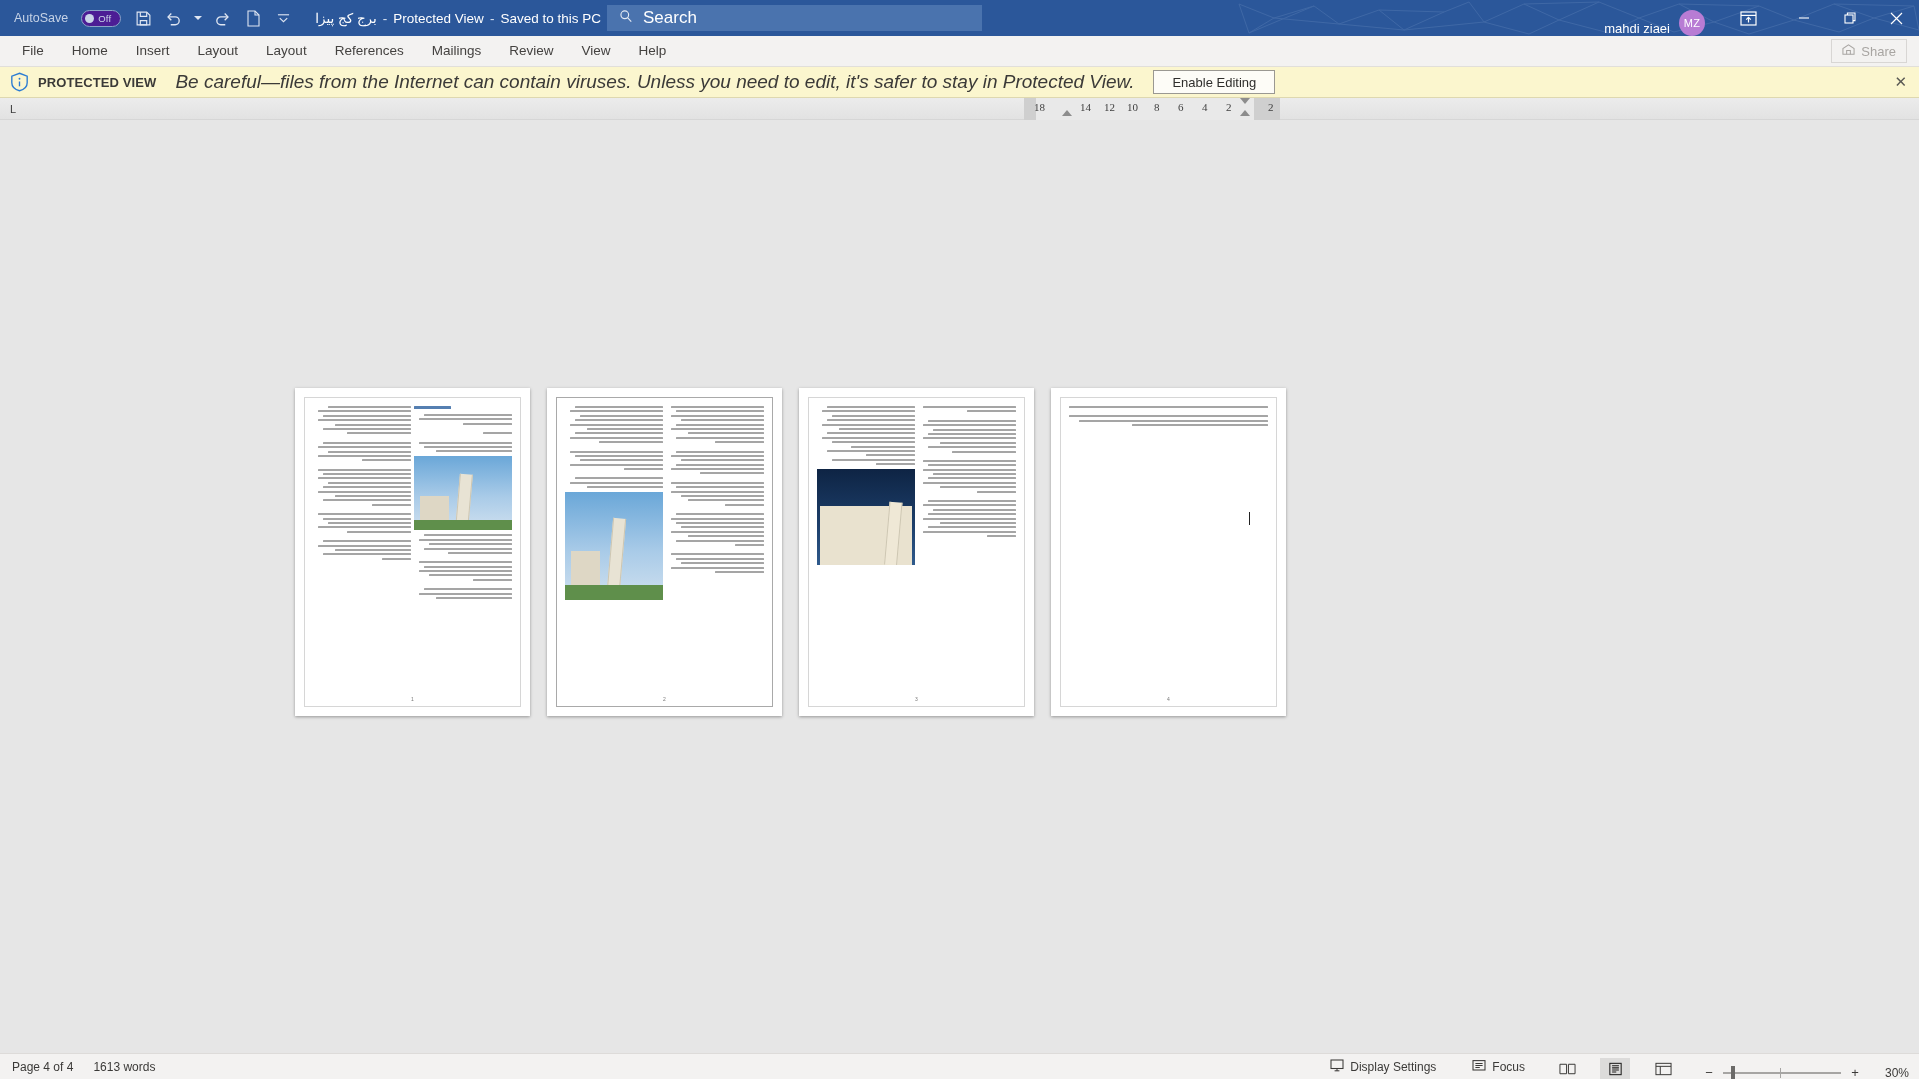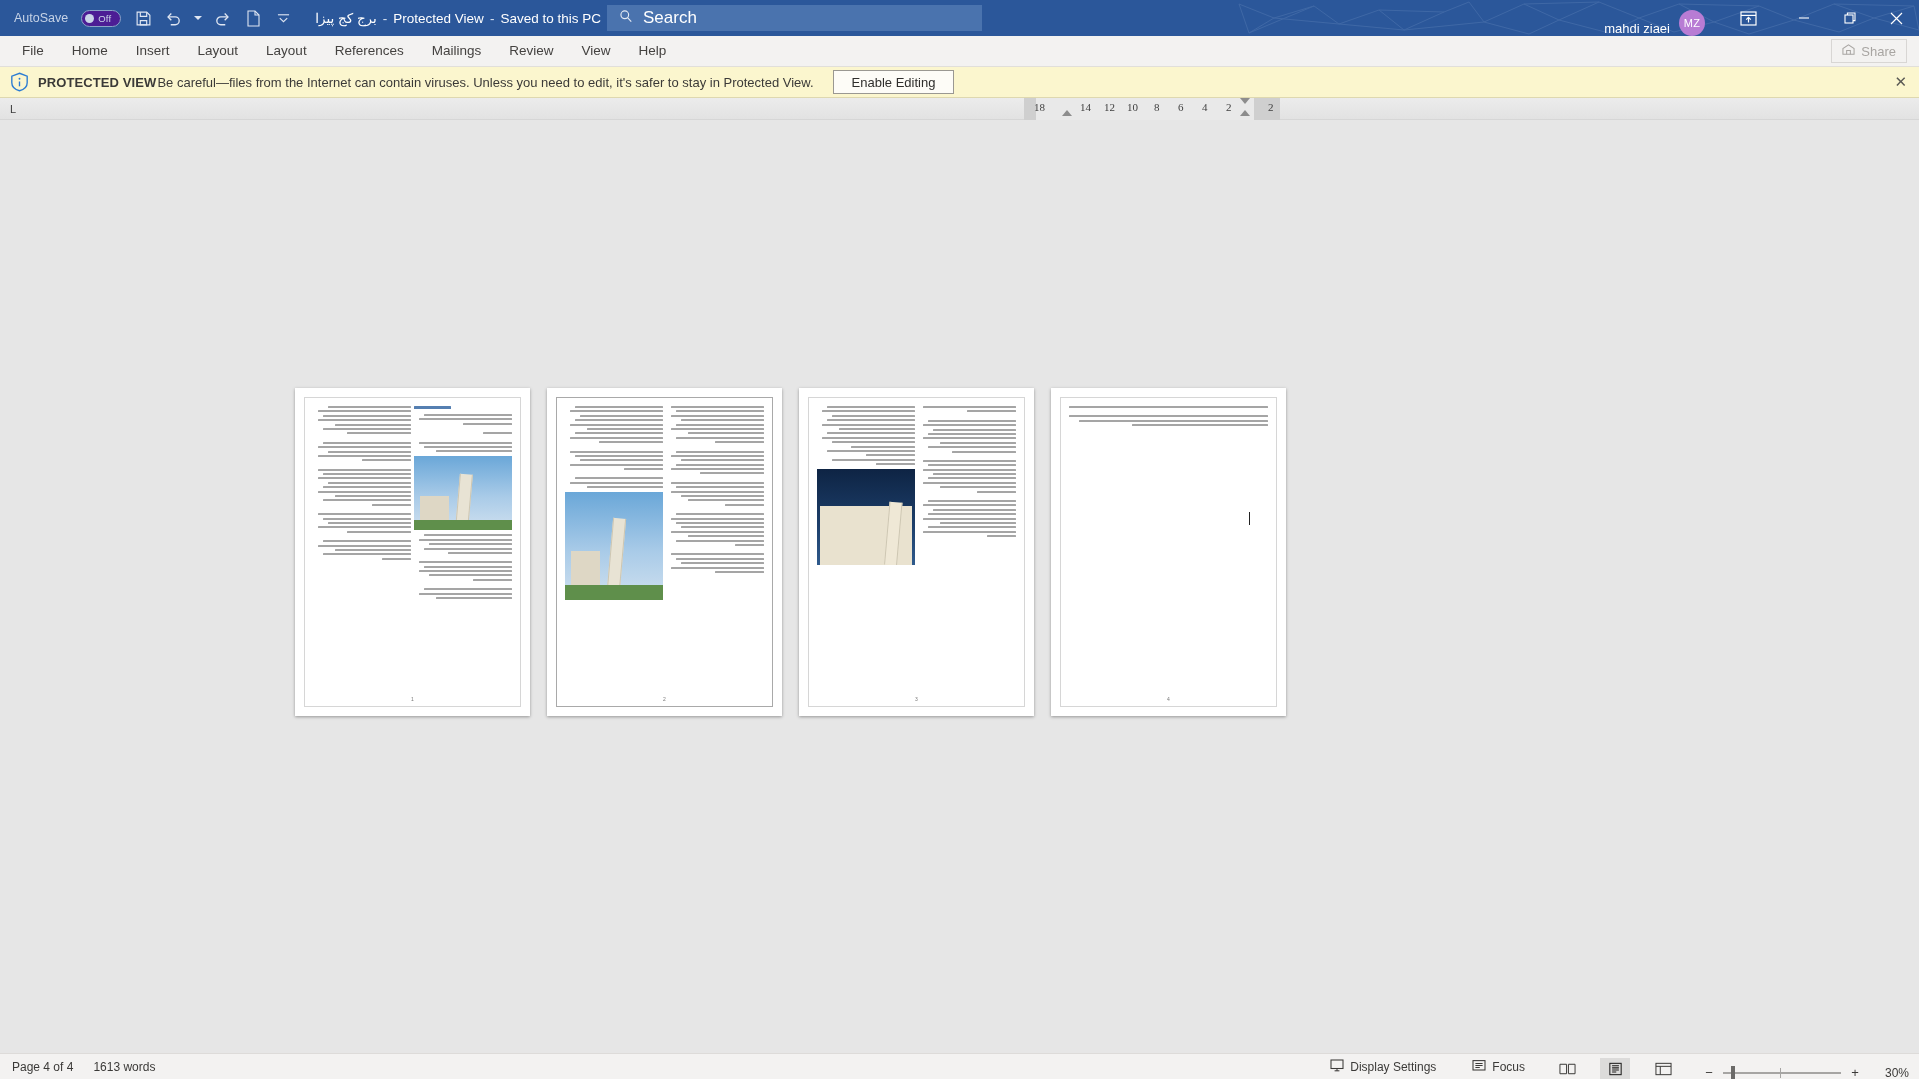--- a/index.html
+++ b/index.html
@@ -105,21 +105,21 @@
   .pvbar {
     position: absolute; top: 66px; left: 0;
     width: 1919px; height: 32px;
     background: #fbf6ce;
     border-top: 1px solid #e1dfda;
     border-bottom: 1px solid #ded8b0;
     display: flex; align-items: center;
   }
   .pv-icon { margin-left: 10px; display:flex; align-items:center;}
   .pv-strong { font-size: 13px; color: #3b3a38; margin-left: 9px; font-weight: bold; letter-spacing:.1px;}
-  .pv-text  { font-size: 13px; color: #3b3a38; margin-left: 1px; }
+  .pv-text  { font-size: 19px; color: #3b3a38; margin-left: 19px; font-style: italic; }
   .pv-btn {
     margin-left: 19px; height: 24px; padding: 0 18px;
     background: #fdfcf7; border: 1px solid #9a9892;
     font-size: 13px; color: #2f2e2c;
     display: flex; align-items: center;
   }
   .pv-close {
     position: absolute; right: 12px; top: 7px;
     color: #5a5954; font-size: 15px; line-height: 1;
   }

